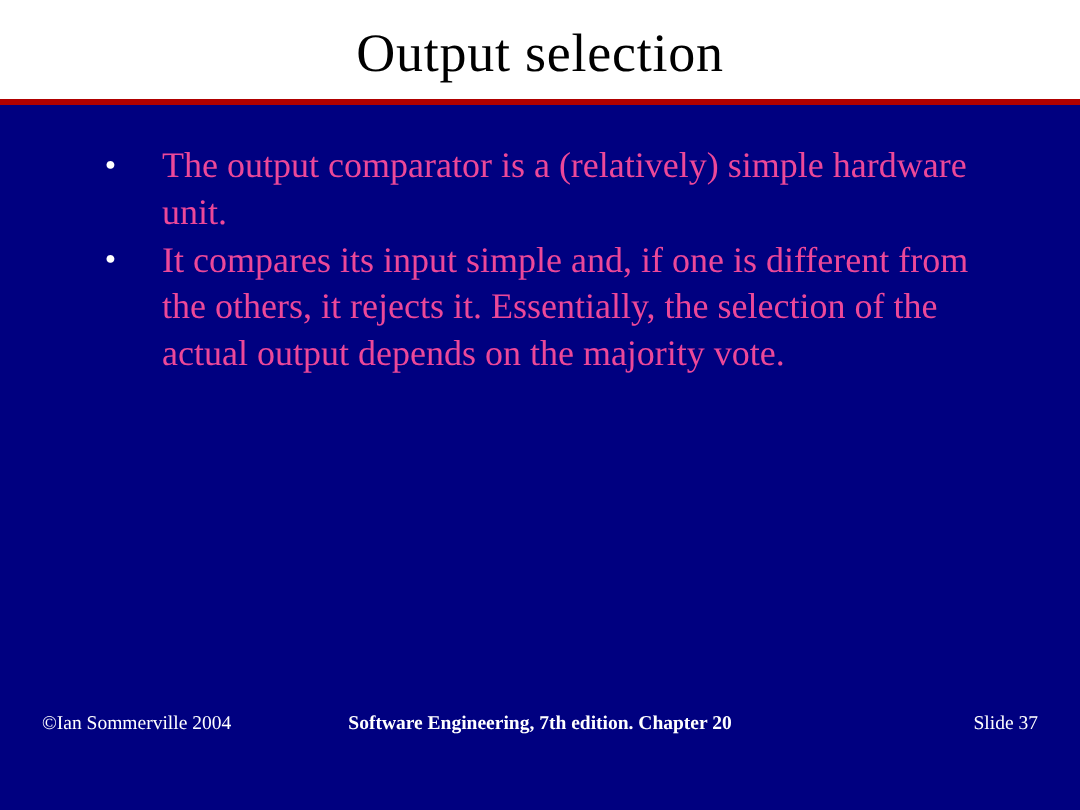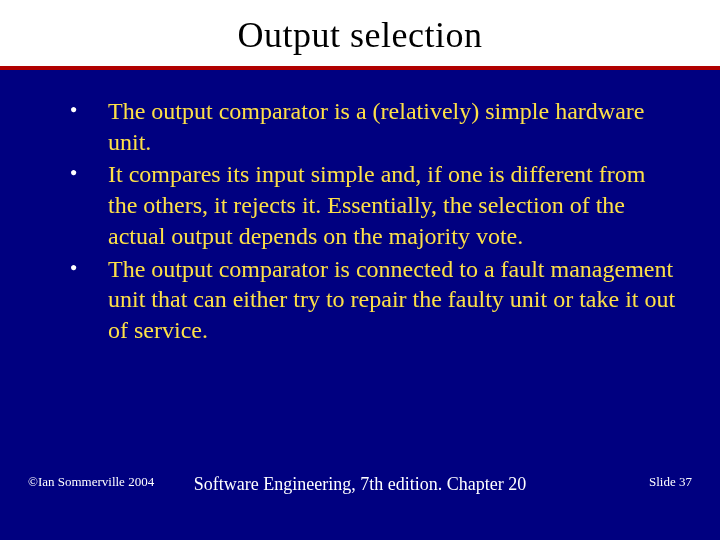--- a/index.html
+++ b/index.html
@@ -33,21 +33,21 @@
     width: 100%;
   }
   .content {
     padding: 26px 40px 0 70px;
   }
   ul.bullets {
     list-style: none;
   }
   ul.bullets li {
     position: relative;
-    color: #fde047;
+    color: #ec4899;
     font-size: 24px;
     line-height: 1.28;
     margin-bottom: 2px;
     padding-left: 38px;
   }
   ul.bullets li::before {
     content: "●";
     position: absolute;
     left: 0;
     top: 6px;
@@ -62,22 +62,22 @@
     padding: 0 28px;
     display: flex;
     justify-content: space-between;
     align-items: baseline;
     color: #ffffff;
     font-size: 13px;
     text-align: right;
   }
   .footer-left { font-family: "Times New Roman", Times, serif; }
   .footer-center {
-    font-weight: normal;
-    font-size: 18px;
+    font-weight: bold;
+    font-size: 13px;
     position: absolute;
     left: 50%;
     transform: translateX(-50%);
     white-space: nowrap;
   }
   .footer-right { font-family: "Times New Roman", Times, serif; }
 </style>
 </head>
 <body>
 
@@ -85,21 +85,20 @@
 
   <div class="title-area">
     <h1 class="title">Output selection</h1>
   </div>
   <div class="rule"></div>
 
   <div class="content">
     <ul class="bullets">
       <li>The output comparator is a (relatively) simple hardware unit.</li>
       <li>It compares its input simple and, if one is different from the others, it rejects it. Essentially, the selection of the actual output depends on the majority vote.</li>
-      <li>The output comparator is connected to a fault management unit that can either try to repair the faulty unit or take it out of service.</li>
     </ul>
   </div>
 
   <div class="footer">
     <span class="footer-left">©Ian Sommerville 2004</span>
     <span class="footer-center">Software Engineering, 7th edition. Chapter 20</span>
     <span class="footer-right">Slide 37</span>
   </div>
 
 </div>

